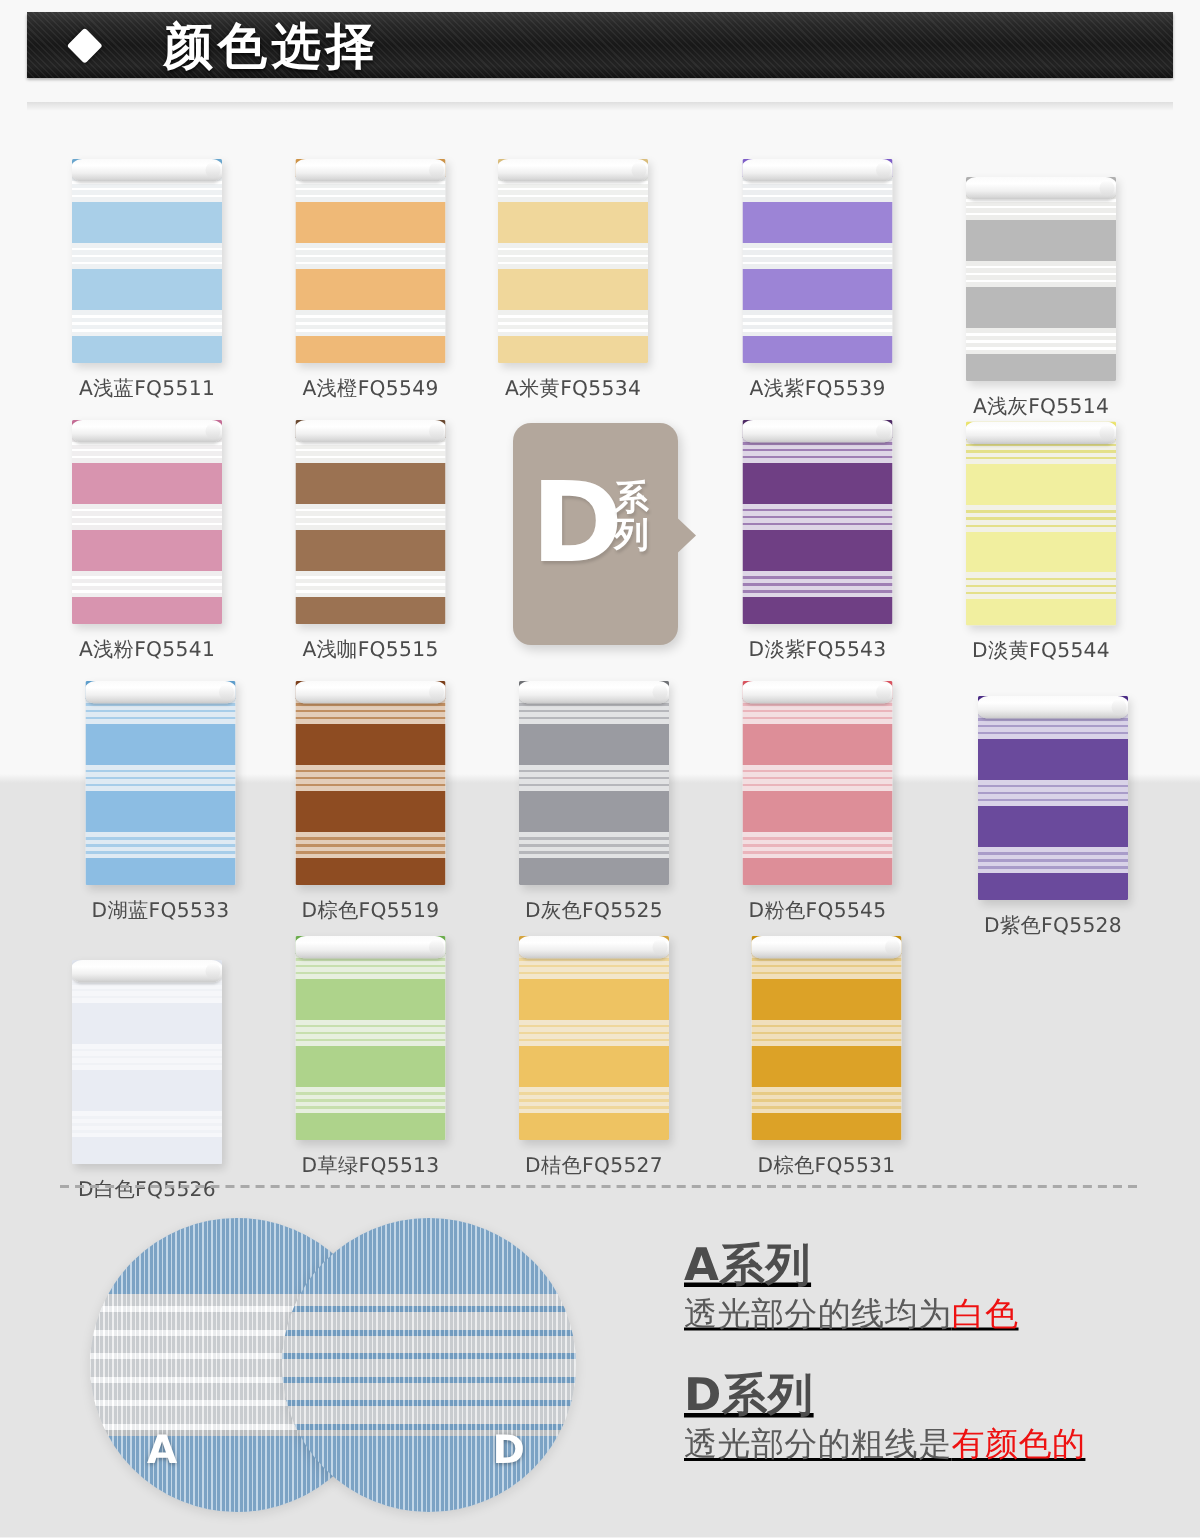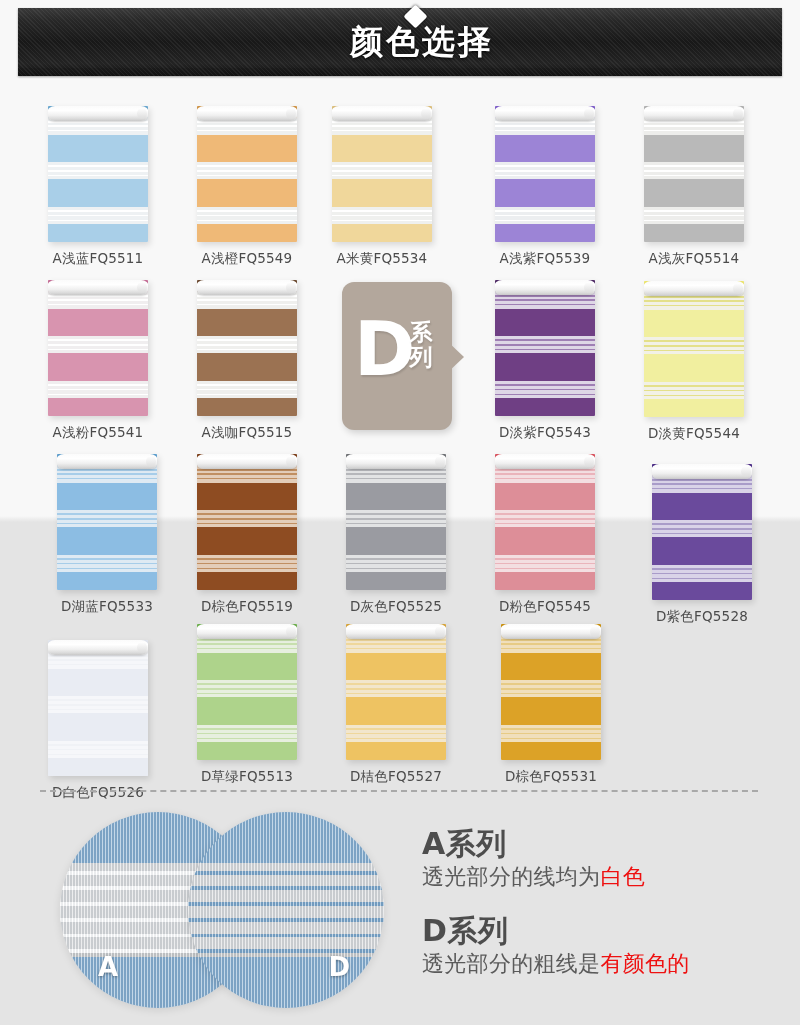--- a/index.html
+++ b/index.html
@@ -6,26 +6,26 @@
   body{
     width:800px;height:1025px;overflow:hidden;
     background:#f7f7f7;
     font-family:"Liberation Sans","DejaVu Sans",sans-serif;
     -webkit-font-smoothing:antialiased;
   }
   #page{position:relative;width:800px;height:1025px;overflow:hidden;
     background:linear-gradient(to bottom,#f8f8f8 0px,#f8f8f8 516px,#e4e4e4 522px,#e4e4e4 1025px);}
 
   
-  .banner{position:absolute;left:18px;top:8px;width:764px;height:68px;
+  .banner{position:absolute;left:18px;top:8px;width:764px;height:44px;
     background:
       repeating-linear-gradient(45deg,rgba(255,255,255,.055) 0px,rgba(255,255,255,.055) 1px,rgba(0,0,0,0) 1px,rgba(0,0,0,0) 3px),
       linear-gradient(to bottom,#3a3a3a 0%,#282828 18%,#181818 50%,#232323 82%,#111 100%);
     box-shadow:0 1px 2px rgba(0,0,0,.35);
-    display:flex;align-items:center;flex-direction:column;}
+    display:flex;align-items:center;}
   .banner .diamond{width:17px;height:17px;margin-left:30px;background:#fff;
     transform:rotate(45deg);border-radius:2px;
     box-shadow:0 0 3px rgba(0,0,0,.8);flex:none;}
   .banner .btitle{margin-left:44px;color:#fff;font-size:33px;font-weight:bold;
     letter-spacing:3px;line-height:1;text-shadow:0 1px 3px rgba(0,0,0,.9);
     font-family:"DejaVu Sans","Liberation Sans",sans-serif;}
   .banner-shadow{position:absolute;left:18px;top:68px;width:764px;height:6px;
     background:linear-gradient(to bottom,rgba(0,0,0,.10),rgba(0,0,0,0));}
 
   
@@ -72,21 +72,21 @@
   .circ.a{left:0;}
   .circ.d{left:128px;}
   .mesh{position:absolute;left:0;top:0;right:0;bottom:0;
     background-image:repeating-linear-gradient(90deg,rgba(255,255,255,.55) 0px,rgba(255,255,255,.55) 1px,rgba(130,140,150,.16) 1px,rgba(130,140,150,.16) 3px);}
   .bandlabel{position:absolute;bottom:26px;color:#fff;font-size:26px;font-weight:bold;
     text-shadow:0 1px 3px rgba(0,0,0,.35);
     font-family:"DejaVu Sans","Liberation Sans",sans-serif;}
   .circ.a .bandlabel{left:38px;}
   .circ.d .bandlabel{right:34px;}
 
-  .cmp{position:absolute;left:422px;top:826px;width:340px;}
+  .cmp{position:absolute;left:456px;top:826px;width:340px;text-decoration:underline;}
   .cmp h3{margin:0;font-size:30px;font-weight:bold;color:#4d4d4d;line-height:1.18;
     letter-spacing:.5px;font-family:"DejaVu Sans","Liberation Sans",sans-serif;}
   .cmp p{margin:2px 0 22px 0;font-size:22px;color:#5a5a5a;line-height:1.25;
     letter-spacing:.3px;font-family:"DejaVu Sans","Liberation Sans",sans-serif;}
   .cmp p .hl{color:#ee1111;}
   .cmp .blk2 p{margin-bottom:18px;}
 </style>
 </head>
 <body>
 
@@ -120,21 +120,21 @@
         </div>
         <div class="label">A米黄FQ5534</div>
       </div>
       <div class="cell" style="left: 486px; top: 16px;">
         <div class="swatch">
           <div class="stripes" style="background: linear-gradient(rgb(126, 94, 201) 0%, rgb(126, 94, 201) 9%, rgb(236, 238, 240) 9%, rgb(236, 238, 240) 11%, rgb(255, 255, 255) 11%, rgb(255, 255, 255) 12.2%, rgb(236, 238, 240) 12.2%, rgb(236, 238, 240) 14%, rgb(255, 255, 255) 14%, rgb(255, 255, 255) 15.2%, rgb(236, 238, 240) 15.2%, rgb(236, 238, 240) 17.5%, rgb(255, 255, 255) 17.5%, rgb(255, 255, 255) 18.6%, rgb(236, 238, 240) 18.6%, rgb(236, 238, 240) 21%, rgb(156, 132, 214) 21%, rgb(156, 132, 214) 41%, rgb(236, 238, 240) 41%, rgb(236, 238, 240) 43.5%, rgb(255, 255, 255) 43.5%, rgb(255, 255, 255) 44.7%, rgb(236, 238, 240) 44.7%, rgb(236, 238, 240) 47%, rgb(255, 255, 255) 47%, rgb(255, 255, 255) 48.2%, rgb(236, 238, 240) 48.2%, rgb(236, 238, 240) 50.5%, rgb(255, 255, 255) 50.5%, rgb(255, 255, 255) 51.7%, rgb(236, 238, 240) 51.7%, rgb(236, 238, 240) 54%, rgb(156, 132, 214) 54%, rgb(156, 132, 214) 74%, rgb(236, 238, 240) 74%, rgb(236, 238, 240) 76.5%, rgb(255, 255, 255) 76.5%, rgb(255, 255, 255) 77.7%, rgb(236, 238, 240) 77.7%, rgb(236, 238, 240) 80%, rgb(255, 255, 255) 80%, rgb(255, 255, 255) 81.2%, rgb(236, 238, 240) 81.2%, rgb(236, 238, 240) 83.5%, rgb(255, 255, 255) 83.5%, rgb(255, 255, 255) 84.7%, rgb(236, 238, 240) 84.7%, rgb(236, 238, 240) 87%, rgb(156, 132, 214) 87%, rgb(156, 132, 214) 100%);"></div>
           <div class="roller"></div>
         </div>
         <div class="label">A浅紫FQ5539</div>
       </div>
-      <div class="cell" style="left: 635px; top: 16px;">
+      <div class="cell" style="left: 635px; top: 28px;">
         <div class="swatch">
           <div class="stripes" style="background: linear-gradient(rgb(176, 176, 176) 0%, rgb(176, 176, 176) 9%, rgb(237, 237, 235) 9%, rgb(237, 237, 235) 11%, rgb(255, 255, 255) 11%, rgb(255, 255, 255) 12.2%, rgb(237, 237, 235) 12.2%, rgb(237, 237, 235) 14%, rgb(255, 255, 255) 14%, rgb(255, 255, 255) 15.2%, rgb(237, 237, 235) 15.2%, rgb(237, 237, 235) 17.5%, rgb(255, 255, 255) 17.5%, rgb(255, 255, 255) 18.6%, rgb(237, 237, 235) 18.6%, rgb(237, 237, 235) 21%, rgb(185, 185, 185) 21%, rgb(185, 185, 185) 41%, rgb(237, 237, 235) 41%, rgb(237, 237, 235) 43.5%, rgb(255, 255, 255) 43.5%, rgb(255, 255, 255) 44.7%, rgb(237, 237, 235) 44.7%, rgb(237, 237, 235) 47%, rgb(255, 255, 255) 47%, rgb(255, 255, 255) 48.2%, rgb(237, 237, 235) 48.2%, rgb(237, 237, 235) 50.5%, rgb(255, 255, 255) 50.5%, rgb(255, 255, 255) 51.7%, rgb(237, 237, 235) 51.7%, rgb(237, 237, 235) 54%, rgb(185, 185, 185) 54%, rgb(185, 185, 185) 74%, rgb(237, 237, 235) 74%, rgb(237, 237, 235) 76.5%, rgb(255, 255, 255) 76.5%, rgb(255, 255, 255) 77.7%, rgb(237, 237, 235) 77.7%, rgb(237, 237, 235) 80%, rgb(255, 255, 255) 80%, rgb(255, 255, 255) 81.2%, rgb(237, 237, 235) 81.2%, rgb(237, 237, 235) 83.5%, rgb(255, 255, 255) 83.5%, rgb(255, 255, 255) 84.7%, rgb(237, 237, 235) 84.7%, rgb(237, 237, 235) 87%, rgb(185, 185, 185) 87%, rgb(185, 185, 185) 100%);"></div>
           <div class="roller"></div>
         </div>
         <div class="label">A浅灰FQ5514</div>
       </div>
       <div class="cell" style="left: 39px; top: 190px;">
         <div class="swatch">
           <div class="stripes" style="background: linear-gradient(rgb(197, 109, 150) 0%, rgb(197, 109, 150) 9%, rgb(240, 238, 239) 9%, rgb(240, 238, 239) 11%, rgb(255, 255, 255) 11%, rgb(255, 255, 255) 12.2%, rgb(240, 238, 239) 12.2%, rgb(240, 238, 239) 14%, rgb(255, 255, 255) 14%, rgb(255, 255, 255) 15.2%, rgb(240, 238, 239) 15.2%, rgb(240, 238, 239) 17.5%, rgb(255, 255, 255) 17.5%, rgb(255, 255, 255) 18.6%, rgb(240, 238, 239) 18.6%, rgb(240, 238, 239) 21%, rgb(216, 148, 175) 21%, rgb(216, 148, 175) 41%, rgb(240, 238, 239) 41%, rgb(240, 238, 239) 43.5%, rgb(255, 255, 255) 43.5%, rgb(255, 255, 255) 44.7%, rgb(240, 238, 239) 44.7%, rgb(240, 238, 239) 47%, rgb(255, 255, 255) 47%, rgb(255, 255, 255) 48.2%, rgb(240, 238, 239) 48.2%, rgb(240, 238, 239) 50.5%, rgb(255, 255, 255) 50.5%, rgb(255, 255, 255) 51.7%, rgb(240, 238, 239) 51.7%, rgb(240, 238, 239) 54%, rgb(216, 148, 175) 54%, rgb(216, 148, 175) 74%, rgb(240, 238, 239) 74%, rgb(240, 238, 239) 76.5%, rgb(255, 255, 255) 76.5%, rgb(255, 255, 255) 77.7%, rgb(240, 238, 239) 77.7%, rgb(240, 238, 239) 80%, rgb(255, 255, 255) 80%, rgb(255, 255, 255) 81.2%, rgb(240, 238, 239) 81.2%, rgb(240, 238, 239) 83.5%, rgb(255, 255, 255) 83.5%, rgb(255, 255, 255) 84.7%, rgb(240, 238, 239) 84.7%, rgb(240, 238, 239) 87%, rgb(216, 148, 175) 87%, rgb(216, 148, 175) 100%);"></div>
           <div class="roller"></div>

